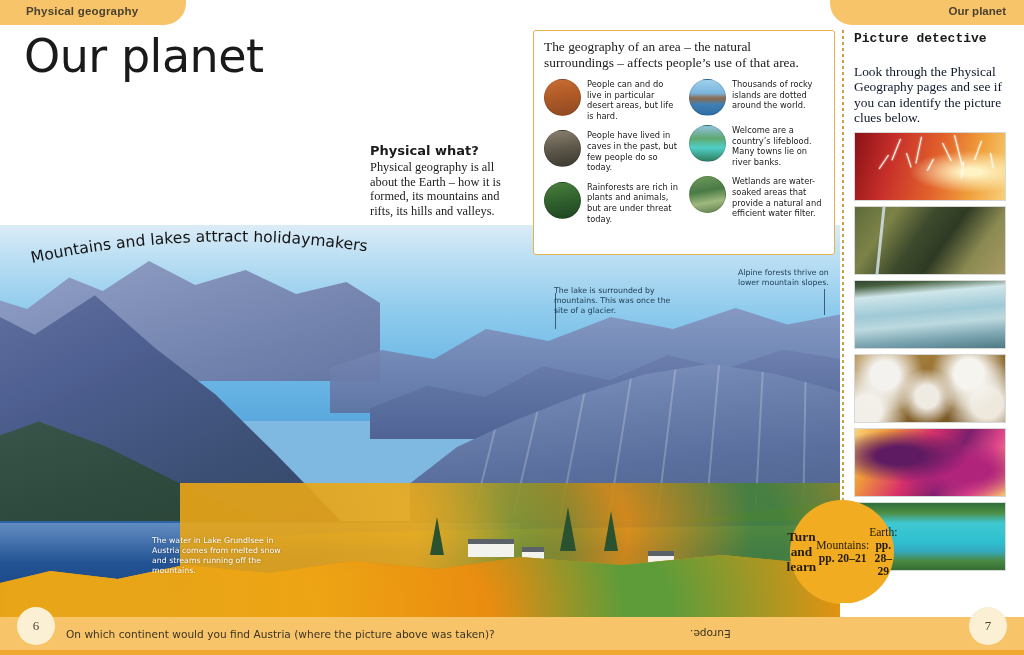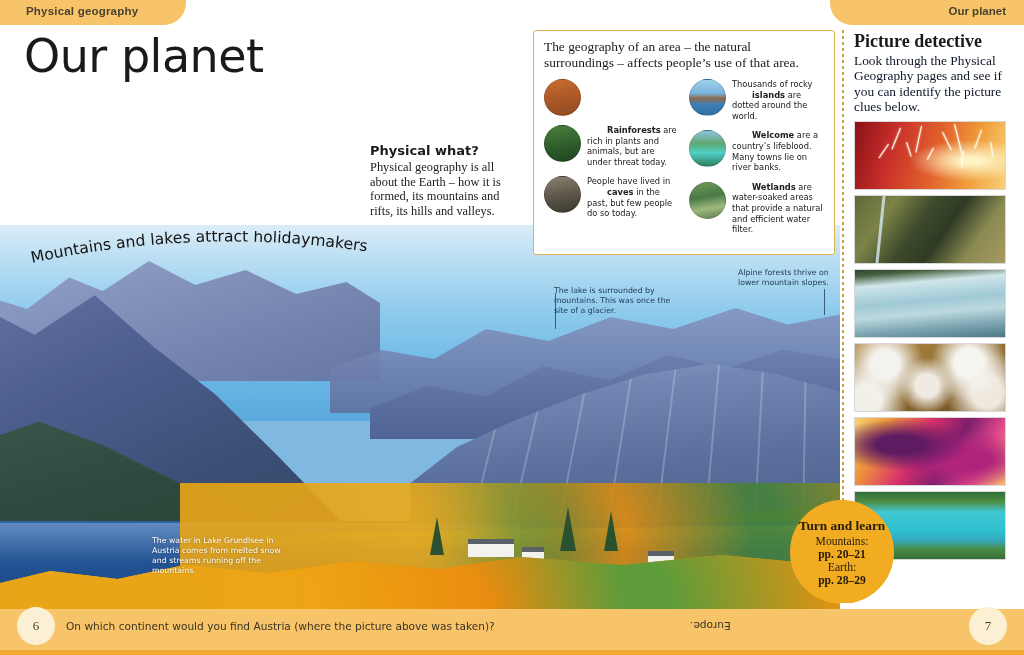--- a/index.html
+++ b/index.html
@@ -254,21 +254,21 @@
   .thumb-circle {
     width: 37px; height: 37px; min-width: 37px;
     border-radius: 50%;
     overflow: hidden;
     border: 1px solid rgba(0,0,0,.12);
   }
   .cause-item p {
     font-family: "DejaVu Sans", sans-serif;
     font-size: 8.3px; line-height: 10.6px; color: #20201f;
   }
-  .cause-item b { font-weight: bold; margin-left: 20px; }
+  .cause-item b { font-weight: normal; }
 
   .th-desert  { background: linear-gradient(170deg,#c96e33 0%,#b05a27 45%,#8e4a22 100%); }
   .th-rain    { background: linear-gradient(170deg,#4a7f3d 0%,#2f5e2c 55%,#1e4421 100%); }
   .th-cave    { background: linear-gradient(170deg,#8a8270 0%,#5e584a 50%,#3c382f 100%); }
   .th-island  { background: linear-gradient(180deg,#9fd0ec 0%,#7ab4dc 38%,#8d6a4c 52%,#3f7fb4 70%,#2d6ea4 100%); }
   .th-river   { background: linear-gradient(180deg,#8fc2e0 0%,#5fa86f 35%,#4fd0c8 62%,#2f7f5e 100%); }
   .th-wetland { background: linear-gradient(170deg,#6f9a5a 0%,#4a7a46 40%,#9fb97e 70%,#5c7f4d 100%); }
 
   
   .leader-cap {
@@ -305,23 +305,23 @@
   .dotted-rule {
     position: absolute;
     left: 842px; top: 30px;
     width: 2px; height: 585px;
     background-image: linear-gradient(#c8a243 55%, rgba(0,0,0,0) 0);
     background-size: 2px 6px;
     background-repeat: repeat-y;
     z-index: 31;
   }
   .sidebar h2 {
-    font-family: Liberation Serif, serif;
-    font-size: 18px; font-weight: bold; color: #1a1a1a;
-    margin-bottom: 1px;
+    font-family: Liberation Mono, monospace;
+    font-size: 13px; font-weight: bold; color: #1a1a1a;
+    margin-bottom: 18px;
   }
   .sidebar p.blurb {
     font-family: "Liberation Serif", serif;
     font-size: 13.4px; line-height: 15.4px; color: #0f172a;
     margin-bottom: 6px;
   }
   .thumbs { display: flex; flex-direction: column; gap: 5px; }
   .thumb {
     width: 152px; height: 69px;
     border: 1px solid #d8d8d8;
@@ -374,38 +374,38 @@
   }
 
   
   .turn-learn {
     position: absolute;
     left: 790px; top: 500px;
     width: 104px; height: 104px;
     border-radius: 50%;
     background: #f2ac22;
     z-index: 36;
-    display: flex; flex-direction: column;
+    display: flex; 
     align-items: center; justify-content: center;
     text-align: center;
     color: #231c07;
     font-family: "Liberation Serif", serif;
   }
   .turn-learn .tl-title {
     font-size: 13.4px; font-weight: bold; line-height: 15px;
     margin-bottom: 2px;
   }
   .turn-learn .tl-row { font-size: 11.6px; line-height: 13px; }
   .turn-learn .tl-row b { font-weight: bold; }
 
   
   .footer {
     position: absolute;
     left: 0; bottom: 0;
-    width: 1024px; height: 46px;
+    width: 1024px; height: 38px;
     background: #f8c46a;
     z-index: 45;
   }
   .footer .q {
     position: absolute; left: 66px; top: 11px;
     font-family: "DejaVu Sans", sans-serif;
     font-size: 10.6px; color: #3b3322;
   }
   .footer .a {
     position: absolute; left: 690px; top: 11px;
@@ -497,28 +497,29 @@
         <text><textPath href="#arcpath" id="curvedText">Mountains and lakes attract holidaymakers.</textPath></text>
       </svg>
     </div>
 
     <div class="cause-box">
       <div class="lede">The geography of an area – the natural surroundings – affects people’s use of that area.</div>
       <div class="cause-cols">
         <div class="cause-col" id="colLeft">
             <div class="cause-item">
               <div class="thumb-circle th-desert"></div>
+              <p>People can and do live in particular <b>desert</b> areas, but life is hard.</p>
+            </div>
+            <div class="cause-item">
+              <div class="thumb-circle th-cave"></div>
+              <p>People have lived in <b>caves</b> in the past, but few people do so today.</p>
             </div>
             <div class="cause-item">
               <div class="thumb-circle th-rain"></div>
               <p><b>Rainforests</b> are rich in plants and animals, but are under threat today.</p>
-            </div>
-            <div class="cause-item">
-              <div class="thumb-circle th-cave"></div>
-              <p>People have lived in <b>caves</b> in the past, but few people do so today.</p>
             </div>
           </div>
         <div class="cause-col" id="colRight">
             <div class="cause-item">
               <div class="thumb-circle th-island"></div>
               <p>Thousands of rocky <b>islands</b> are dotted around the world.</p>
             </div>
             <div class="cause-item">
               <div class="thumb-circle th-river"></div>
               <p><b>Welcome</b> are a country’s lifeblood. Many towns lie on river banks.</p>

